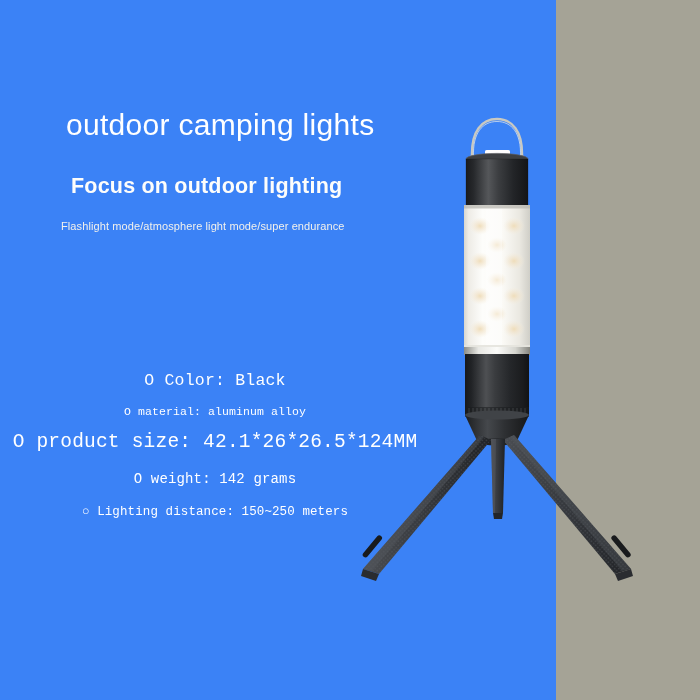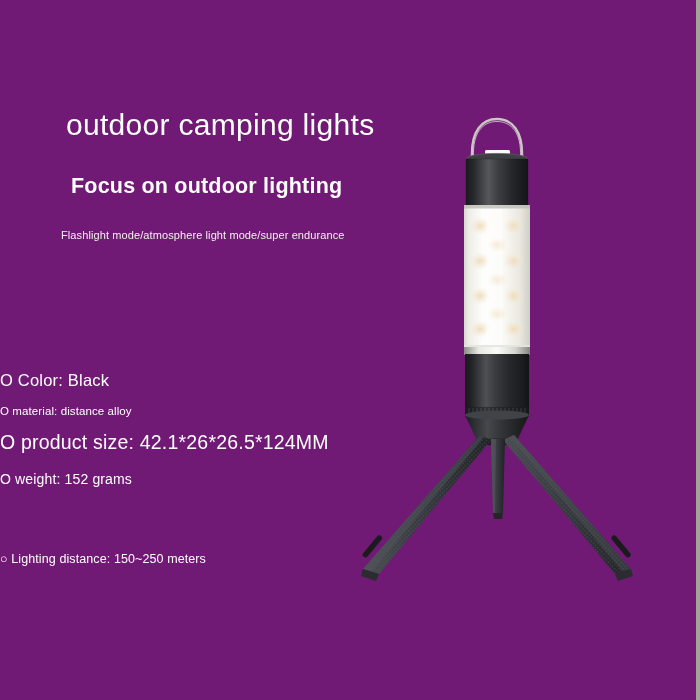--- a/index.html
+++ b/index.html
@@ -8,23 +8,23 @@
   }
   body {
     width: 700px;
     height: 700px;
     overflow: hidden;
     font-family: "Liberation Sans", sans-serif;
     background: #a5a396;
   }
   #stage {
     position: relative;
-    width: 696px;
+    width: 556px;
     height: 700px;
-    background: #701a75;
+    background: #3b82f6;
   }
 
   
   .copy {
     position: absolute;
     left: 0;
     top: 0;
     width: 430px;
     color: #ffffff;
   }
@@ -44,39 +44,41 @@
     top: 174px;
     font-size: 21.5px;
     font-weight: 700;
     letter-spacing: 0.2px;
     color: #fdfdfb;
     white-space: nowrap;
   }
   #tagline {
     position: absolute;
     left: 61px;
-    top: 229px;
+    top: 220px;
     font-size: 11px;
     font-weight: 400;
     letter-spacing: 0.1px;
     color: #f2f1ec;
     white-space: nowrap;
   }
 
   .spec {
     position: absolute;
     width: 430px;
+    text-align: center;
     color: #ffffff;
     white-space: nowrap;
+    font-family: Liberation Mono, monospace;
   }
   #spec-color    { top: 371px; font-size: 16.5px; letter-spacing: 0.2px; }
   #spec-material { top: 405px; font-size: 11.5px; letter-spacing: 0.1px; }
   #spec-size     { top: 431px; font-size: 19.5px; letter-spacing: 0.2px; }
   #spec-weight   { top: 471px; font-size: 14px;   letter-spacing: 0.15px; }
-  #spec-distance { top: 505px; font-size: 12.5px; letter-spacing: 0.1px; margin-top: 47px; }
+  #spec-distance { top: 505px; font-size: 12.5px; letter-spacing: 0.1px; }
 
   
   #product {
     position: absolute;
     left: 330px;
     top: 95px;
     width: 340px;
     height: 505px;
   }
   #product svg { display: block; }
@@ -85,23 +87,23 @@
 <body>
 
 <div id="stage">
 
   <div class="copy">
     <div id="title">outdoor camping lights</div>
     <div id="subtitle">Focus on outdoor lighting</div>
     <div id="tagline">Flashlight mode/atmosphere light mode/super endurance</div>
 
     <div class="spec" id="spec-color">O Color: Black</div>
-    <div class="spec" id="spec-material">O material: distance alloy</div>
+    <div class="spec" id="spec-material">O material: aluminum alloy</div>
     <div class="spec" id="spec-size">O product size: 42.1*26*26.5*124MM</div>
-    <div class="spec" id="spec-weight">O weight: 152 grams</div>
+    <div class="spec" id="spec-weight">O weight: 142 grams</div>
     <div class="spec" id="spec-distance">○ Lighting distance: 150~250 meters</div>
   </div>
 
   <div id="product">
     <svg width="340" height="505" viewBox="0 0 340 505" xmlns="http://www.w3.org/2000/svg">
       <defs>
 
         <linearGradient id="bodyGrad" x1="0" y1="0" x2="1" y2="0">
           <stop offset="0" stop-color="#17181a"></stop>
           <stop offset="0.10" stop-color="#212326"></stop>

